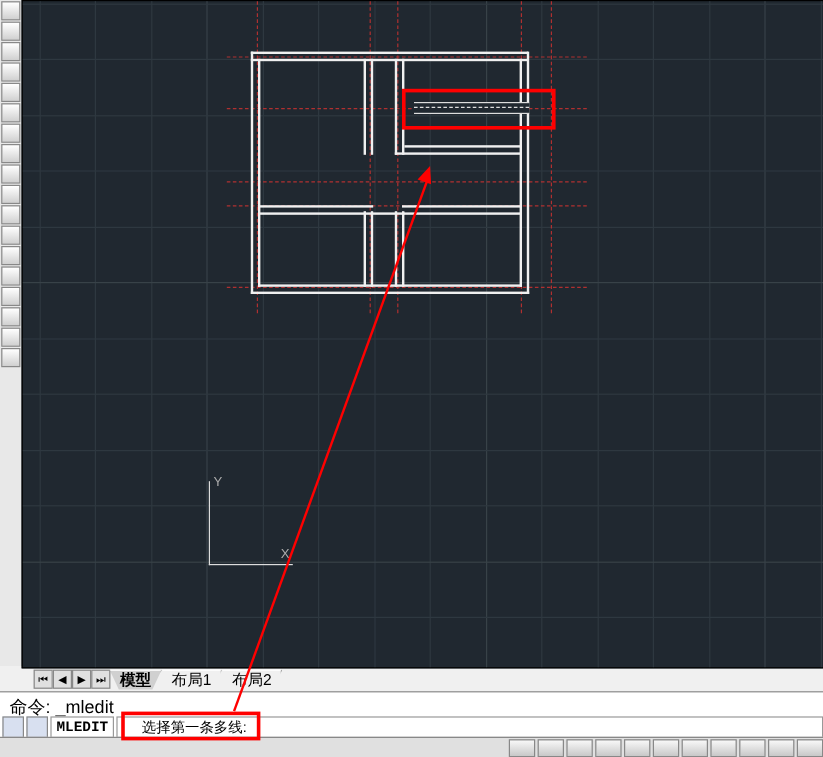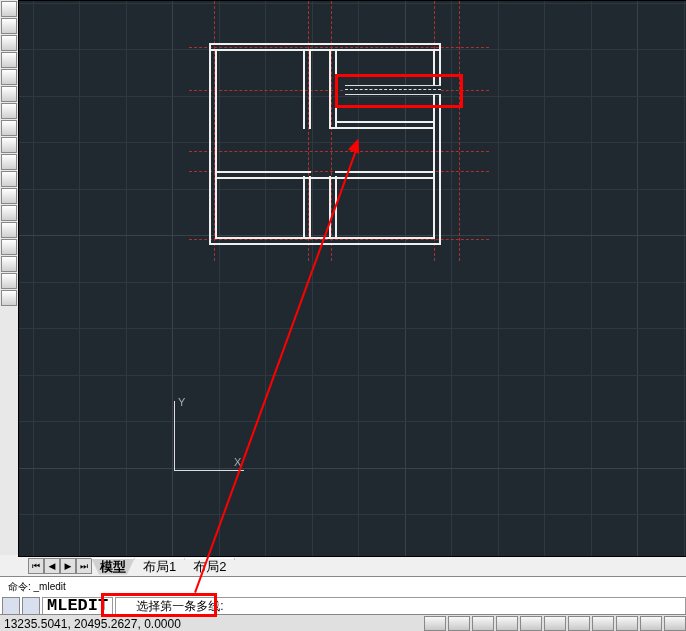--- a/index.html
+++ b/index.html
@@ -25,24 +25,24 @@
   
   .ltb{position:absolute;left:0;top:0;width:18px;height:555px;background:#e8e8e8;border-right:1px solid #999;}
   .ltb .ti{width:16px;height:16px;margin:1px;background:linear-gradient(#fff,#d0d0d0);border:1px solid #888;box-sizing:border-box;}
   
   .tabbar{position:absolute;left:28px;top:557px;height:18px;display:flex;align-items:center;}
   .tabbar .nav{width:14px;height:14px;background:#e0e0e0;border:1px solid #888;font-size:9px;line-height:14px;text-align:center;}
   .tab{height:16px;line-height:16px;padding:0 8px;background:#f0f0f0;border:1px solid #888;border-top-color:#fff;border-bottom:none;margin-left:-1px;font-size:13px;clip-path:polygon(0 0,100% 0,calc(100% - 8px) 100%,8px 100%);}
   .tab.active{background:#d0d0d0;font-weight:bold;}
   
   .cmd{position:absolute;left:0;top:576px;width:686px;height:38px;background:#fff;border-top:1px solid #888;}
-  .cmd .l1{position:absolute;left:8px;top:3px;font-size:10px;}
+  .cmd .l1{position:absolute;left:8px;top:3px;font-size:15px;}
   .cmd .l2{position:absolute;left:0;top:20px;height:18px;width:686px;display:flex;align-items:center;}
   .cmd .ic{width:16px;height:16px;background:#d8e0f0;border:1px solid #888;margin-left:2px;}
-  .cmd .prompt{font-size:17px;font-family:'Courier New',monospace;font-weight:bold;margin:0 2px;background:#fff;border:1px solid #999;padding:0 4px;height:16px;line-height:16px;}
+  .cmd .prompt{font-size:12px;font-family:'Courier New',monospace;font-weight:bold;margin:0 2px;background:#fff;border:1px solid #999;padding:0 4px;height:16px;line-height:16px;}
   .cmd .input{flex:1;height:16px;border:1px solid #999;line-height:16px;padding-left:20px;background:#fff;font-size:12px;}
   
   .status{position:absolute;left:0;top:614px;height:17px;width:686px;background:#e0e0e0;border-top:1px solid #888;display:flex;align-items:center;}
   .status .coord{padding-left:4px;font-size:12px;}
   .status .sb{width:20px;height:13px;background:linear-gradient(#f8f8f8,#c8c8c8);border:1px solid #888;margin-left:2px;}
   
   .hl{position:absolute;border:3px solid #ff0000;pointer-events:none;}
   .arrow-line{position:absolute;width:2px;background:#ff0000;transform-origin:top left;}
   .arrow-head{position:absolute;width:0;height:0;border-left:6px solid transparent;border-right:6px solid transparent;border-bottom:14px solid #ff0000;}
   
@@ -164,21 +164,20 @@
   <div class="l1">命令: _mledit</div>
   <div class="l2">
     <div class="ic"></div>
     <div class="ic"></div>
     <div class="prompt">MLEDIT</div>
     <div class="input"><span>选择第一条多线:</span></div>
   </div>
 </div>
 
 <div class="status">
-  <span class="coord">13235.5041, 20495.2627, 0.0000</span>
   <div style="flex:1"></div>
   <div class="sb"></div>
   <div class="sb"></div>
   <div class="sb"></div>
   <div class="sb"></div>
   <div class="sb"></div>
   <div class="sb"></div>
   <div class="sb"></div>
   <div class="sb"></div>
   <div class="sb"></div>

